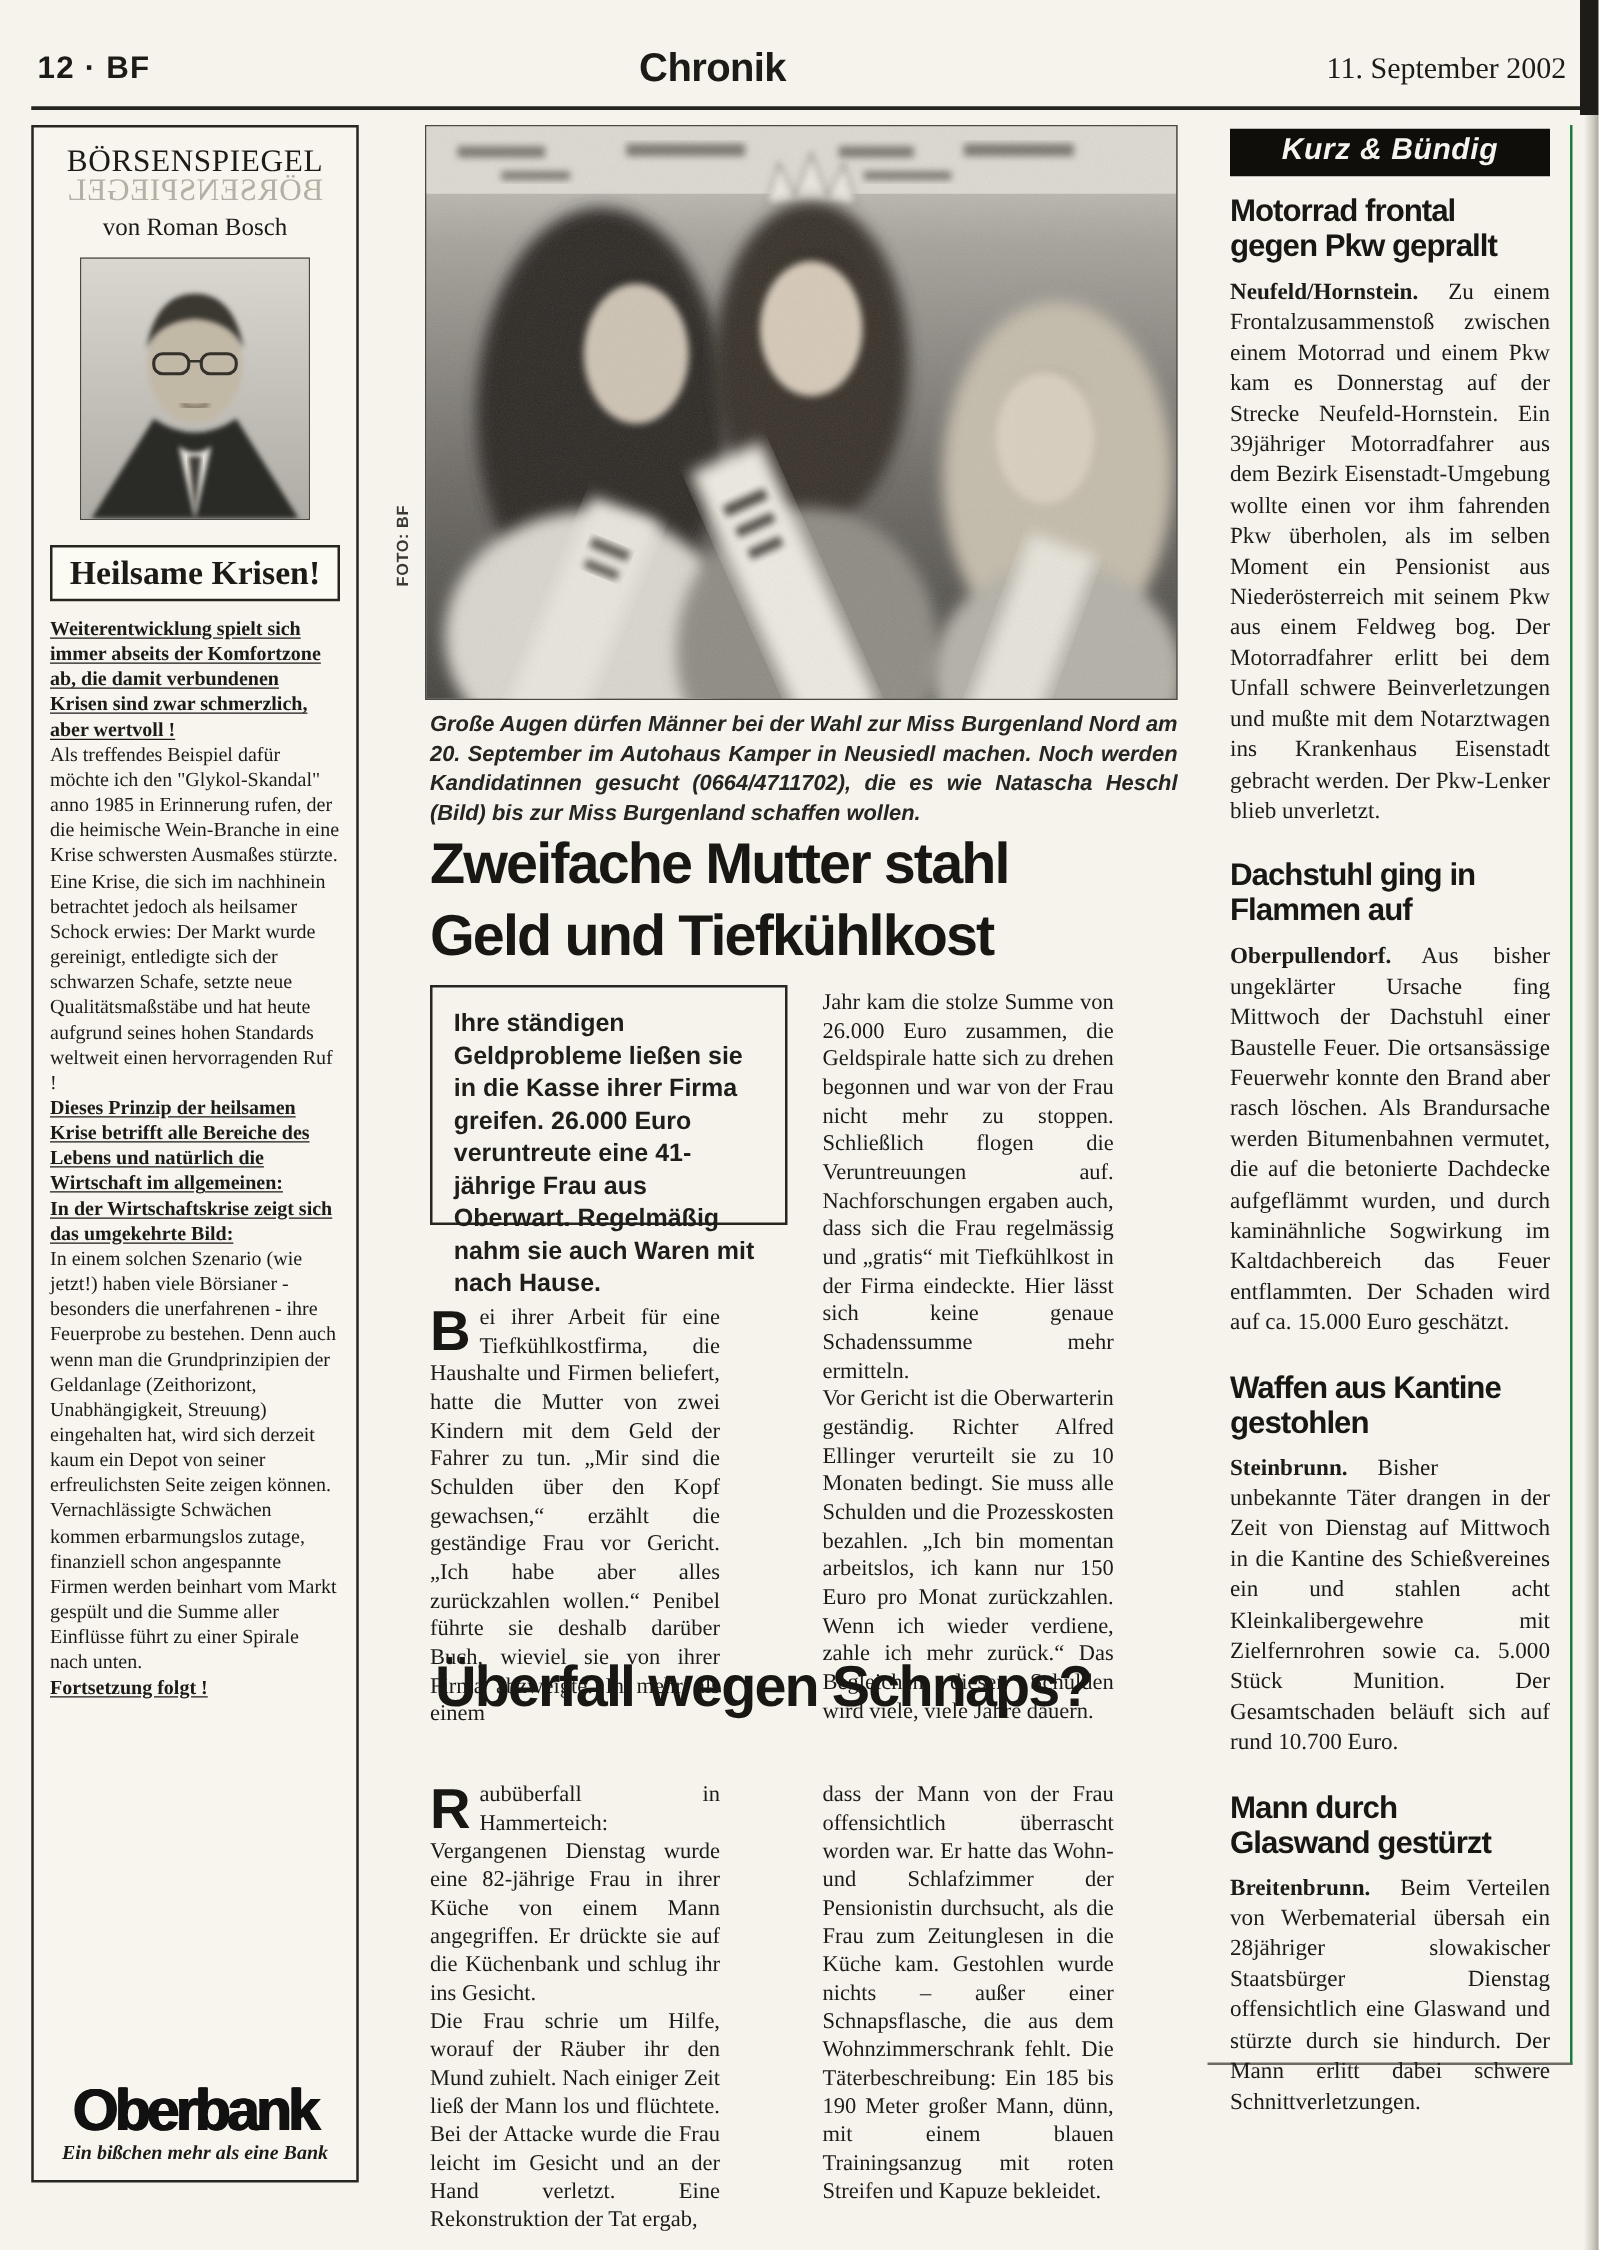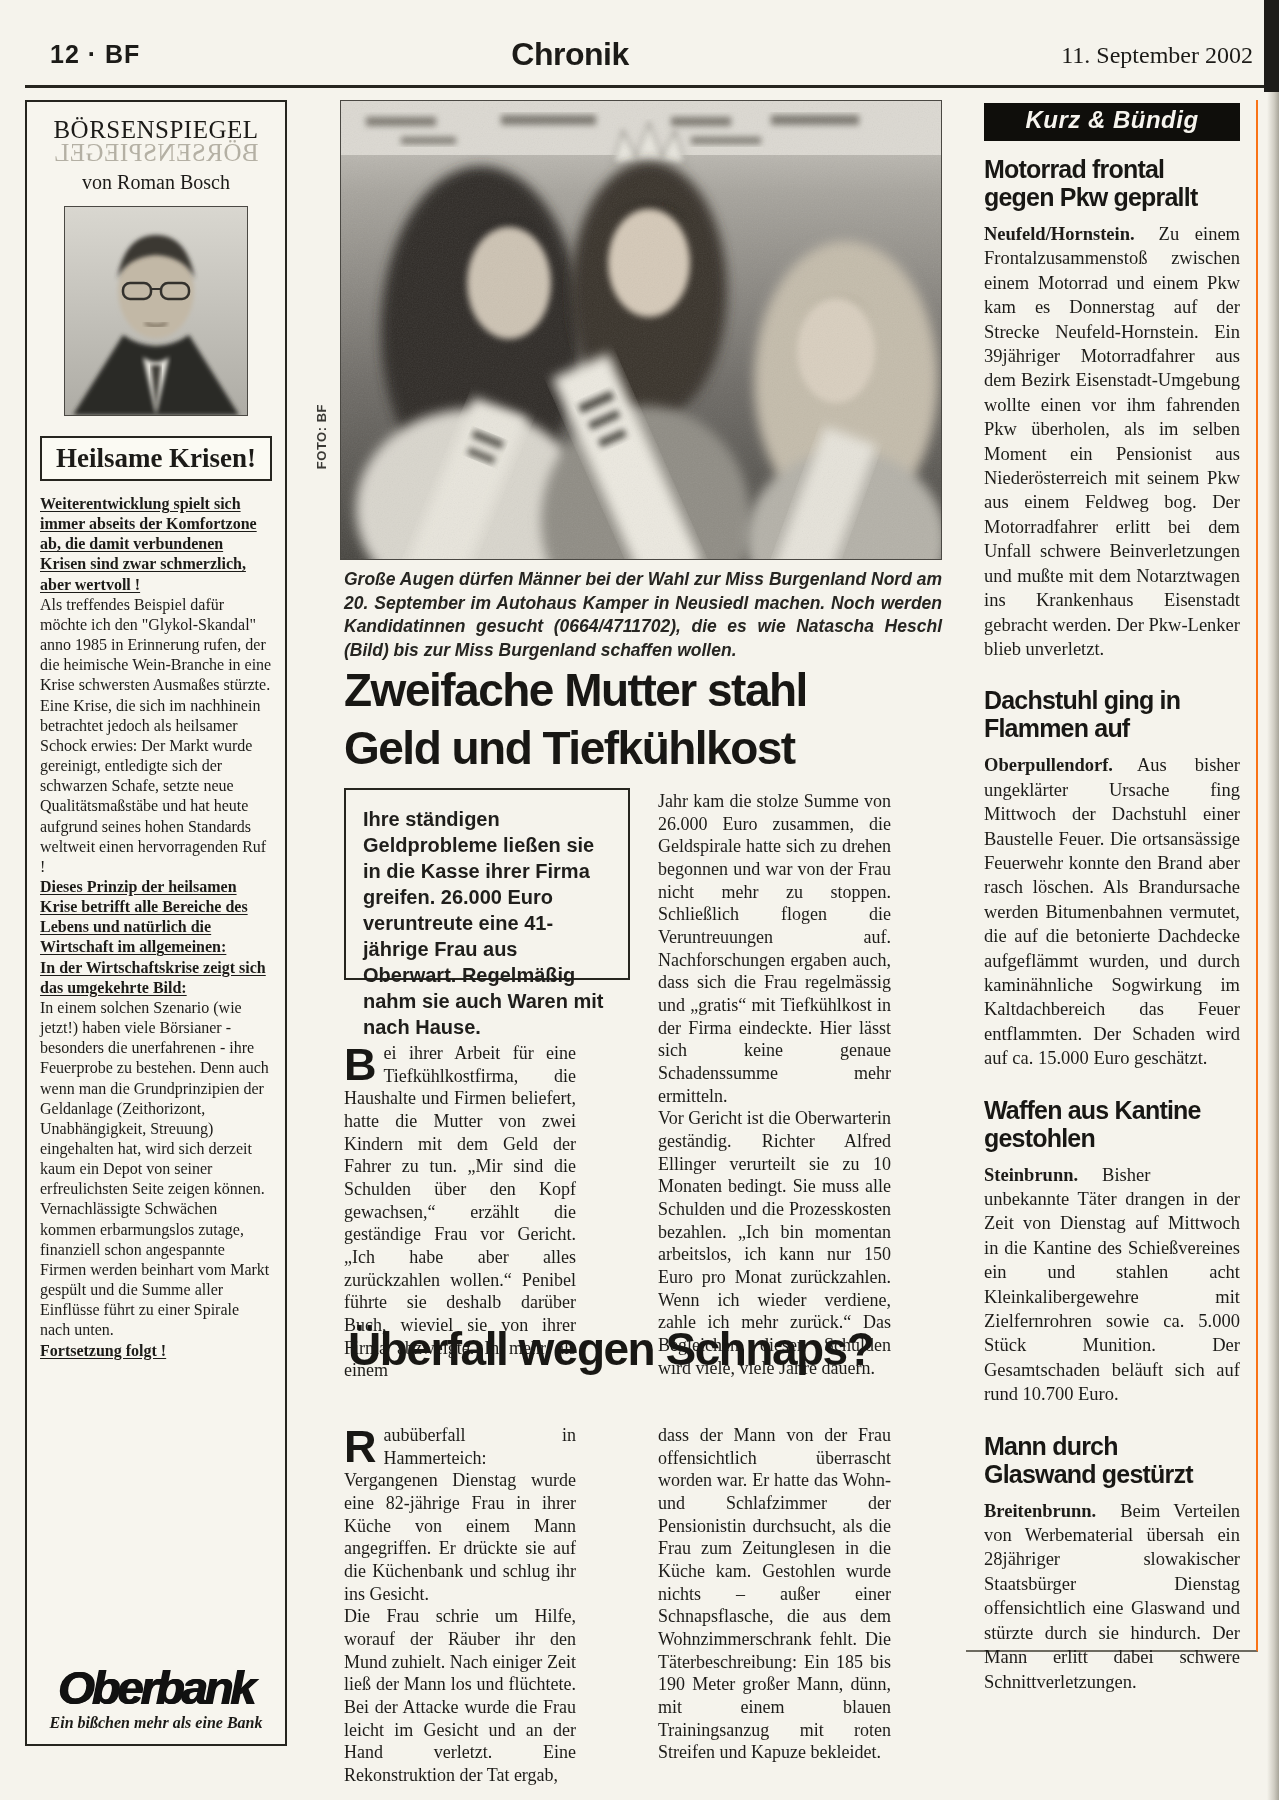--- a/index.html
+++ b/index.html
@@ -1,20 +1,20 @@
 <!DOCTYPE html>
 <html lang="de"><head>
 <meta charset="utf-8">
 <style>
   html,body{margin:0;padding:0;background:#e8e6df;}
   .page{position:relative;width:1279px;height:1800px;background:#f5f3ec;
         font-family:"Liberation Serif",serif;color:#1c1b18;overflow:hidden;}
   
   .mast-num{position:absolute;left:30px;top:40px;font-family:"Liberation Sans",sans-serif;
-            font-weight:700;font-size:25px;letter-spacing:1px;margin-left:20px;}
+            font-weight:700;font-size:25px;letter-spacing:1px;}
   .mast-section{position:absolute;left:0;top:36px;width:1140px;text-align:center;
             font-family:"Liberation Sans",sans-serif;font-weight:700;font-size:32px;letter-spacing:-0.5px;}
   .mast-date{position:absolute;right:26px;top:42px;font-size:24px;}
   .mast-rule{position:absolute;left:25px;top:85px;width:1240px;height:3px;background:#26251f;}
   
   .bs{position:absolute;left:25px;top:100px;width:262px;height:1646px;border:2px solid #26251f;
       background:#f7f5ee;box-sizing:border-box;padding:10px 13px 12px;display:flex;
       flex-direction:column;overflow:hidden;}
   .bs-title{font-size:25px;text-align:center;letter-spacing:0.5px;margin-top:4px;}
   .bs-title-mirror{font-size:25px;text-align:center;letter-spacing:0.5px;transform:scaleX(-1);
@@ -22,21 +22,21 @@
   .bs-byline{text-align:center;font-size:20px;margin:4px 0 12px;}
   .bs-photo{width:182px;height:208px;margin:0 auto;border:1px solid #4a4843;background:#c6c4bd;}
   .bs-photo svg{display:block;width:100%;height:100%;}
   .bs-headline{border:2px solid #26251f;background:#fbfaf3;text-align:center;font-weight:700;
       font-size:27px;padding:5px 2px;margin:20px 0 13px;}
   .bs p{font-size:16px;line-height:1.26;margin:0;}
   .bs .lead{font-weight:700;text-decoration:underline;text-underline-offset:2px;}
   .bs-cont{font-weight:700;text-decoration:underline;text-underline-offset:2px;font-size:16px;margin-top:1px;}
   .bs-ad{margin-top:auto;text-align:center;}
   .bs-ad-logo{font-family:"Liberation Sans",sans-serif;font-weight:700;font-size:47px;
-      letter-spacing:-3px;color:#111;text-shadow:0.7px 0 #111,-0.7px 0 #111;line-height:1.05;font-style:italic;}
+      letter-spacing:-3px;color:#111;text-shadow:0.7px 0 #111,-0.7px 0 #111;line-height:1.05;}
   .bs-ad-slogan{font-style:italic;font-weight:700;font-size:16px;margin-top:2px;}
   
   .photo-credit{position:absolute;left:314px;top:404px;writing-mode:vertical-rl;
       transform:rotate(180deg);font-family:"Liberation Sans",sans-serif;font-weight:700;
       font-size:13px;color:#3a3935;letter-spacing:0.5px;}
   .main-photo{position:absolute;left:340px;top:100px;width:600px;height:458px;
       border:1px solid #4a4843;background:#8d8a83;overflow:hidden;}
   .main-photo svg{display:block;width:100%;height:100%;}
   .caption{position:absolute;left:344px;top:568px;width:598px;font-family:"Liberation Sans",sans-serif;
       font-weight:700;font-style:italic;font-size:17.5px;line-height:1.35;color:#262521;text-align:justify;}
@@ -51,21 +51,21 @@
   .a1c2{position:absolute;left:658px;top:790px;width:233px;}
   .dropcap{float:left;font-family:"Liberation Sans",sans-serif;font-weight:700;font-size:45px;
       line-height:0.82;padding:5px 7px 0 0;color:#181714;}
   .headline2{position:absolute;left:348px;top:1322px;width:610px;font-family:"Liberation Sans",sans-serif;
       font-weight:700;font-size:46px;letter-spacing:-1.5px;color:#181714;}
   .a2c1{position:absolute;left:344px;top:1424px;width:232px;}
   .a2c2{position:absolute;left:658px;top:1424px;width:233px;}
   .gap-after{margin-bottom:2px;}
   
   .kb{position:absolute;left:966px;top:100px;width:292px;height:1552px;box-sizing:border-box;
-      border-right:2px solid #f97316;border-bottom:2px solid #6d6a60;padding:3px 16px 0 18px;}
+      border-right:2px solid #15803d;border-bottom:2px solid #6d6a60;padding:3px 16px 0 18px;}
   .kb-bar{background:#0f0e0b;color:#f6f4ee;font-family:"Liberation Sans",sans-serif;font-weight:700;
       font-style:italic;font-size:24px;text-align:center;padding:3px 0 7px;letter-spacing:0.5px;}
   .kb-head{font-family:"Liberation Sans",sans-serif;font-weight:700;font-size:25px;line-height:1.12;
       letter-spacing:-0.8px;margin:25px 0 11px;color:#181714;white-space:pre-line;}
   .kb-head.first{margin-top:14px;}
   .kb-item p{font-size:18.5px;line-height:1.32;text-align:justify;margin:0;}
   .kb-loc{font-weight:700;margin-right:24px;}
   
   .edge-wedge{position:absolute;right:0;top:0;width:15px;height:92px;background:#1d1c19;}
   .edge-strip{position:absolute;right:0;top:92px;width:12px;height:1708px;

